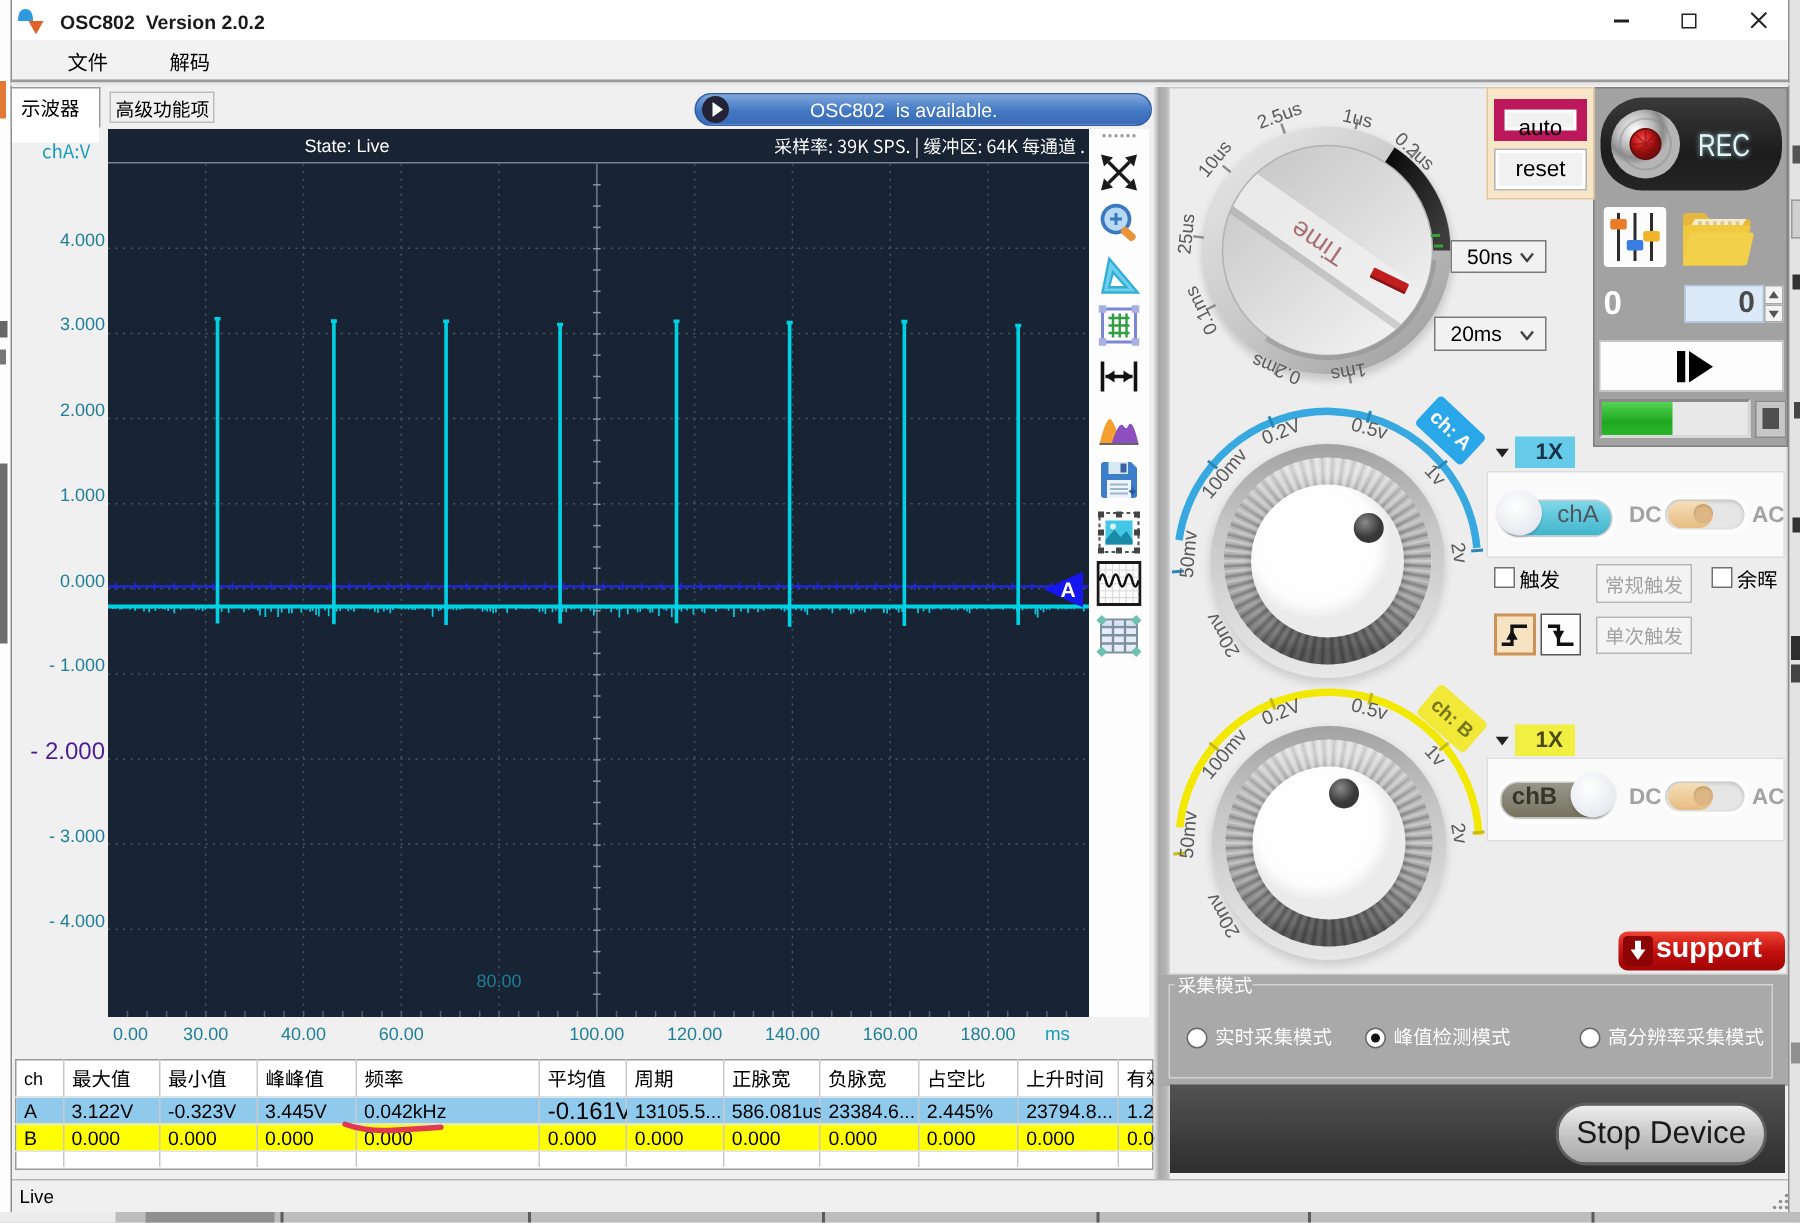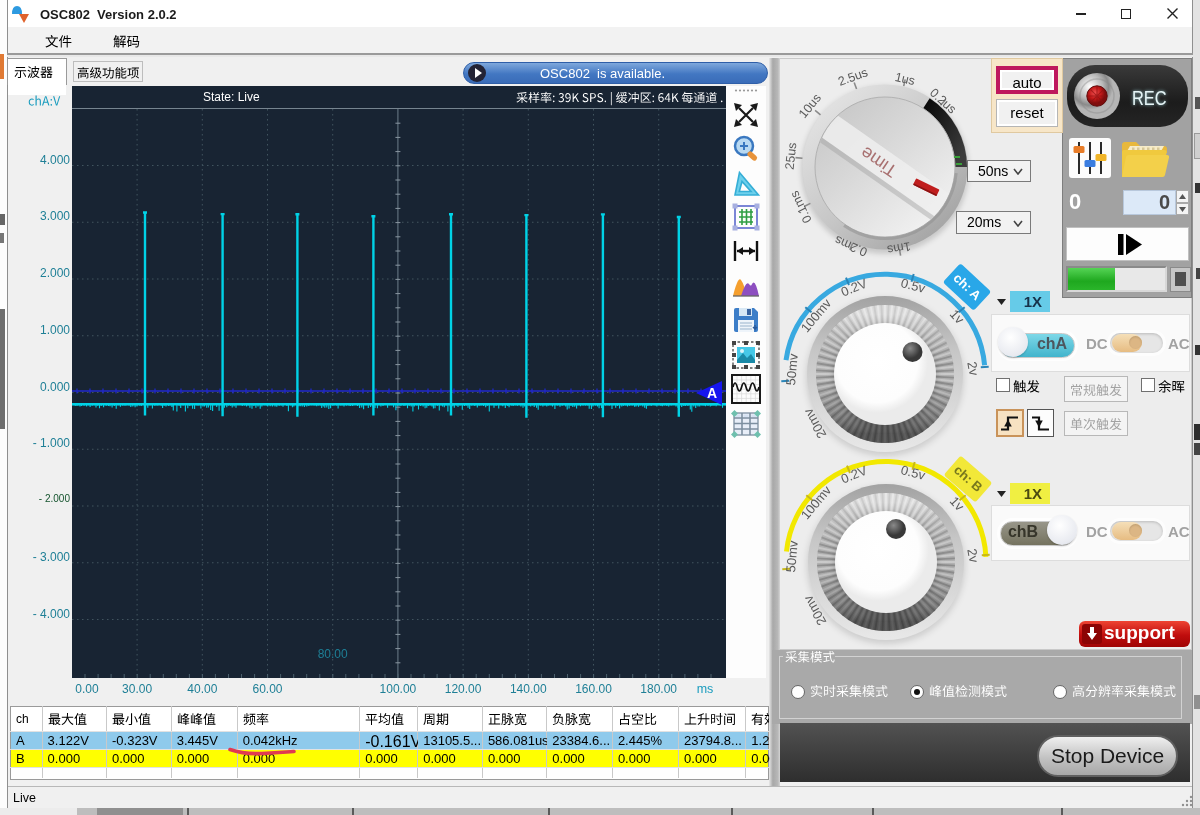--- a/index.html
+++ b/index.html
@@ -238,21 +238,21 @@
     </svg>
 <svg style="position:absolute;left:28.0px;top:92.5px;overflow:hidden" width="34.2" height="16.9" viewBox="0 -12.5 34.2 16.9">
       <path d="M3.8 0.2C4.6 0.2 5.4 -0.2 6.0 -0.7L5.5 -1.5C5.1 -1.1 4.5 -0.8 3.9 -0.8C2.7 -0.8 1.8 -1.8 1.8 -3.4C1.8 -5.0 2.7 -6.0 4.0 -6.0C4.5 -6.0 4.9 -5.8 5.3 -5.4L5.9 -6.2C5.4 -6.6 4.8 -7.0 3.9 -7.0C2.2 -7.0 0.7 -5.7 0.7 -3.4C0.7 -1.1 2.0 0.2 3.8 0.2Z M7.5 0.0H8.7V-4.9C9.3 -5.6 9.8 -6.0 10.5 -6.0C11.4 -6.0 11.8 -5.4 11.8 -4.2V0.0H12.9V-4.3C12.9 -6.0 12.3 -7.0 10.9 -7.0C9.9 -7.0 9.2 -6.5 8.6 -5.8L8.7 -7.2V-10.0H7.5Z M14.0 0.0H15.2L16.1 -2.8H19.4L20.3 0.0H21.5L18.4 -9.2H17.1ZM16.4 -3.7 16.8 -5.1C17.1 -6.2 17.4 -7.2 17.7 -8.2H17.8C18.1 -7.2 18.4 -6.2 18.7 -5.1L19.1 -3.7Z M23.3 -4.9C23.8 -4.9 24.1 -5.2 24.1 -5.8C24.1 -6.3 23.8 -6.6 23.3 -6.6C22.8 -6.6 22.5 -6.3 22.5 -5.8C22.5 -5.2 22.8 -4.9 23.3 -4.9ZM23.3 0.2C23.8 0.2 24.1 -0.2 24.1 -0.7C24.1 -1.2 23.8 -1.6 23.3 -1.6C22.8 -1.6 22.5 -1.2 22.5 -0.7C22.5 -0.2 22.8 0.2 23.3 0.2Z M28.0 0.0H29.3L32.2 -9.2H31.1L29.6 -4.2C29.3 -3.1 29.0 -2.2 28.7 -1.2H28.6C28.3 -2.2 28.1 -3.1 27.8 -4.2L26.3 -9.2H25.1Z" fill="#1a9cbe"></path>
     </svg>
 <div class="abs" style="left:0;top:152.5px;width:70px;text-align:right;font-size:12px;color:#1e7f96">4.000</div>
 <div class="abs" style="left:0;top:209.2px;width:70px;text-align:right;font-size:12px;color:#1e7f96">3.000</div>
 <div class="abs" style="left:0;top:266.0px;width:70px;text-align:right;font-size:12px;color:#1e7f96">2.000</div>
 <div class="abs" style="left:0;top:322.8px;width:70px;text-align:right;font-size:12px;color:#1e7f96">1.000</div>
 <div class="abs" style="left:0;top:379.5px;width:70px;text-align:right;font-size:12px;color:#1e7f96">0.000</div>
 <div class="abs" style="left:0;top:436.2px;width:70px;text-align:right;font-size:12px;color:#1e7f96">- 1.000</div>
-<div class="abs" style="left:0;top:493.0px;width:70px;text-align:right;font-size:10px;color:#14532d">- 2.000</div>
+<div class="abs" style="left:0;top:493.0px;width:70px;text-align:right;font-size:16px;color:#4c1d95">- 2.000</div>
 <div class="abs" style="left:0;top:549.8px;width:70px;text-align:right;font-size:12px;color:#1e7f96">- 3.000</div>
 <div class="abs" style="left:0;top:606.5px;width:70px;text-align:right;font-size:12px;color:#1e7f96">- 4.000</div>
 <div class="abs" style="left:57.0px;top:682px;width:60px;text-align:center;font-size:12px;color:#1e7f96">0.00</div>
 <div class="abs" style="left:107.1px;top:682px;width:60px;text-align:center;font-size:12px;color:#1e7f96">30.00</div>
 <div class="abs" style="left:172.3px;top:682px;width:60px;text-align:center;font-size:12px;color:#1e7f96">40.00</div>
 <div class="abs" style="left:237.5px;top:682px;width:60px;text-align:center;font-size:12px;color:#1e7f96">60.00</div>
 <div class="abs" style="left:302.7px;top:647px;width:60px;text-align:center;font-size:12px;color:#1e7f96">80.00</div>
 <div class="abs" style="left:367.9px;top:682px;width:60px;text-align:center;font-size:12px;color:#1e7f96">100.00</div>
 <div class="abs" style="left:433.1px;top:682px;width:60px;text-align:center;font-size:12px;color:#1e7f96">120.00</div>
 <div class="abs" style="left:498.3px;top:682px;width:60px;text-align:center;font-size:12px;color:#1e7f96">140.00</div>
@@ -416,21 +416,21 @@
 <div class="abs" style="left:822.5px;top:69.7px;width:60px;text-align:center;font-size:12.5px;color:#5a5a5a;transform:rotate(-20deg)">2.5us</div>
 <div class="abs" style="left:780.4px;top:98.6px;width:60px;text-align:center;font-size:12.5px;color:#5a5a5a;transform:rotate(-51deg)">10us</div>
 <div class="abs" style="left:760.5px;top:149.1px;width:60px;text-align:center;font-size:12.5px;color:#5a5a5a;transform:rotate(-84deg)">25us</div>
 <div class="abs" style="left:770.5px;top:200.2px;width:60px;text-align:center;font-size:12.5px;color:#5a5a5a;transform:rotate(-116deg)">0.1ms</div>
 <div class="abs" style="left:821.0px;top:239.1px;width:60px;text-align:center;font-size:12.5px;color:#5a5a5a;transform:rotate(-157deg)">0.2ms</div>
 <div class="abs" style="left:869.4px;top:240.7px;width:60px;text-align:center;font-size:12.5px;color:#5a5a5a;transform:rotate(170deg)">1ms</div>
 <div class="abs" style="left:913.2px;top:94.3px;width:60px;text-align:center;font-size:12.5px;color:#5a5a5a;transform:rotate(42deg)">0.2us</div>
 <div class="abs" style="left:954px;top:156px;width:6px;height:2px;background:#3aa03a"></div>
 <div class="abs" style="left:956px;top:163px;width:6px;height:2px;background:#3aa03a"></div>
 <div class="abs" style="left:991px;top:58px;width:72px;height:75px;background:#f7e6c8;border:1px solid #e0c9a0"></div>
-<div class="abs" style="left:996px;top:66px;width:62px;height:28px;background:#f1f1f1;border:4px solid #be185d;box-shadow:inset 0 0 0 2px #fff;text-align:center;font-size:15px;color:#000;line-height:26px">auto</div>
+<div class="abs" style="left:996px;top:66px;width:62px;height:28px;background:#f1f1f1;border:7px solid #be185d;box-shadow:inset 0 0 0 2px #fff;text-align:center;font-size:15px;color:#000;line-height:26px">auto</div>
 <div class="abs" style="left:996px;top:99px;width:62px;height:28px;background:#f1f1f1;border:1px solid #b5b5b5;box-shadow:inset 0 0 0 2px #fff;text-align:center;font-size:15px;color:#000;line-height:26px">reset</div>
 <div class="abs" style="left:967px;top:160px;width:64px;height:22px;background:#f2f2f2;border:1px solid #7a7a7a;font-size:14px;color:#000;line-height:20px;text-align:left;padding-left:10px">50ns<svg style="position:absolute;right:7px;top:7px" width="10" height="7" viewBox="0 0 10 7">
         <path d="M1 1 L5 6 L9 1" stroke="#444" stroke-width="1.6" fill="none"></path>
       </svg></div>
 <div class="abs" style="left:956px;top:211px;width:75px;height:23px;background:#f2f2f2;border:1px solid #7a7a7a;font-size:14px;color:#000;line-height:21px;text-align:left;padding-left:10px">20ms<svg style="position:absolute;right:7px;top:8px" width="10" height="7" viewBox="0 0 10 7">
         <path d="M1 1 L5 6 L9 1" stroke="#444" stroke-width="1.6" fill="none"></path>
       </svg></div>
 <div class="abs" style="left:1067px;top:65px;width:121px;height:62px;border-radius:28px;background:linear-gradient(#3a3a3a,#1c1c1c 60%,#252525)"></div>
 <svg class="abs" style="left:1073px;top:72px" width="48" height="48" viewBox="0 0 48 48">
 <defs>
@@ -838,21 +838,21 @@
     </svg>
 <div class="abs" style="left:1010px;top:291px;width:40px;height:21px;background:#66cbe8;text-align:right;padding-right:8px;font-size:15px;font-weight:bold;color:#16324a;line-height:21px">1X</div>
 <svg class="abs" style="left:997px;top:491px" width="9" height="6" viewBox="0 0 9 6">
       <path d="M0 0 L4.5 6 L9 0 Z" fill="#222"></path>
     </svg>
 <div class="abs" style="left:1010px;top:483px;width:40px;height:21px;background:#f0ef42;text-align:right;padding-right:8px;font-size:15px;font-weight:bold;color:#4a4a10;line-height:21px">1X</div>
 <div class="abs" style="left:991px;top:314px;width:199px;height:58px;background:#fafafa;border:1px solid #ddd"></div>
 <div class="abs" style="left:991px;top:505px;width:199px;height:56px;background:#fafafa;border:1px solid #ddd"></div>
 <div class="abs" style="left:1000px;top:332.5px;width:75px;height:25px;border-radius:13px;background:linear-gradient(#7ed8e8,#41b4cc);border:1px solid #c9c9c9;box-shadow:0 0 0 3px #ffffffcc, 0 1px 2px #00000022"></div>
 <div class="abs" style="left:998px;top:327px;width:30px;height:30px;border-radius:50%;background:radial-gradient(circle at 42% 35%,#ffffff,#e8eaf0 70%,#c8ccd8);box-shadow:0 1px 2px #00000033"></div>
-<div class="abs" style="left:1031px;top:335px;width:42px;text-align:center;font-size:16px;font-weight:bold;color:#4d565e">chA</div>
+<div class="abs" style="left:1031px;top:335px;width:42px;text-align:center;font-size:16px;font-weight:normal;color:#4d565e">chA</div>
 <div class="abs" style="left:1086px;top:335px;font-size:15px;font-weight:bold;color:#a2a2a2">DC</div>
     <div class="abs" style="left:1110px;top:333px;width:53px;height:20px;border-radius:10px;background:#e6e6e6;box-shadow:inset 0 1px 3px #00000030, 0 0 0 3px #ffffffaa"></div>
     <div class="abs" style="left:1112px;top:334px;width:30px;height:18px;border-radius:9px;background:linear-gradient(#f5dfb8,#e6bc82)"></div>
     <div class="abs" style="left:1129px;top:336px;width:13px;height:13px;border-radius:50%;background:#dcb684;box-shadow:inset 0 1px 2px #00000025"></div>
     <div class="abs" style="left:1168px;top:335px;font-size:15px;font-weight:bold;color:#a2a2a2">AC</div>
 <div class="abs" style="left:1086px;top:523px;font-size:15px;font-weight:bold;color:#a2a2a2">DC</div>
     <div class="abs" style="left:1110px;top:521px;width:53px;height:20px;border-radius:10px;background:#e6e6e6;box-shadow:inset 0 1px 3px #00000030, 0 0 0 3px #ffffffaa"></div>
     <div class="abs" style="left:1112px;top:522px;width:30px;height:18px;border-radius:9px;background:linear-gradient(#f5dfb8,#e6bc82)"></div>
     <div class="abs" style="left:1129px;top:524px;width:13px;height:13px;border-radius:50%;background:#dcb684;box-shadow:inset 0 1px 2px #00000025"></div>
     <div class="abs" style="left:1168px;top:523px;font-size:15px;font-weight:bold;color:#a2a2a2">AC</div>

